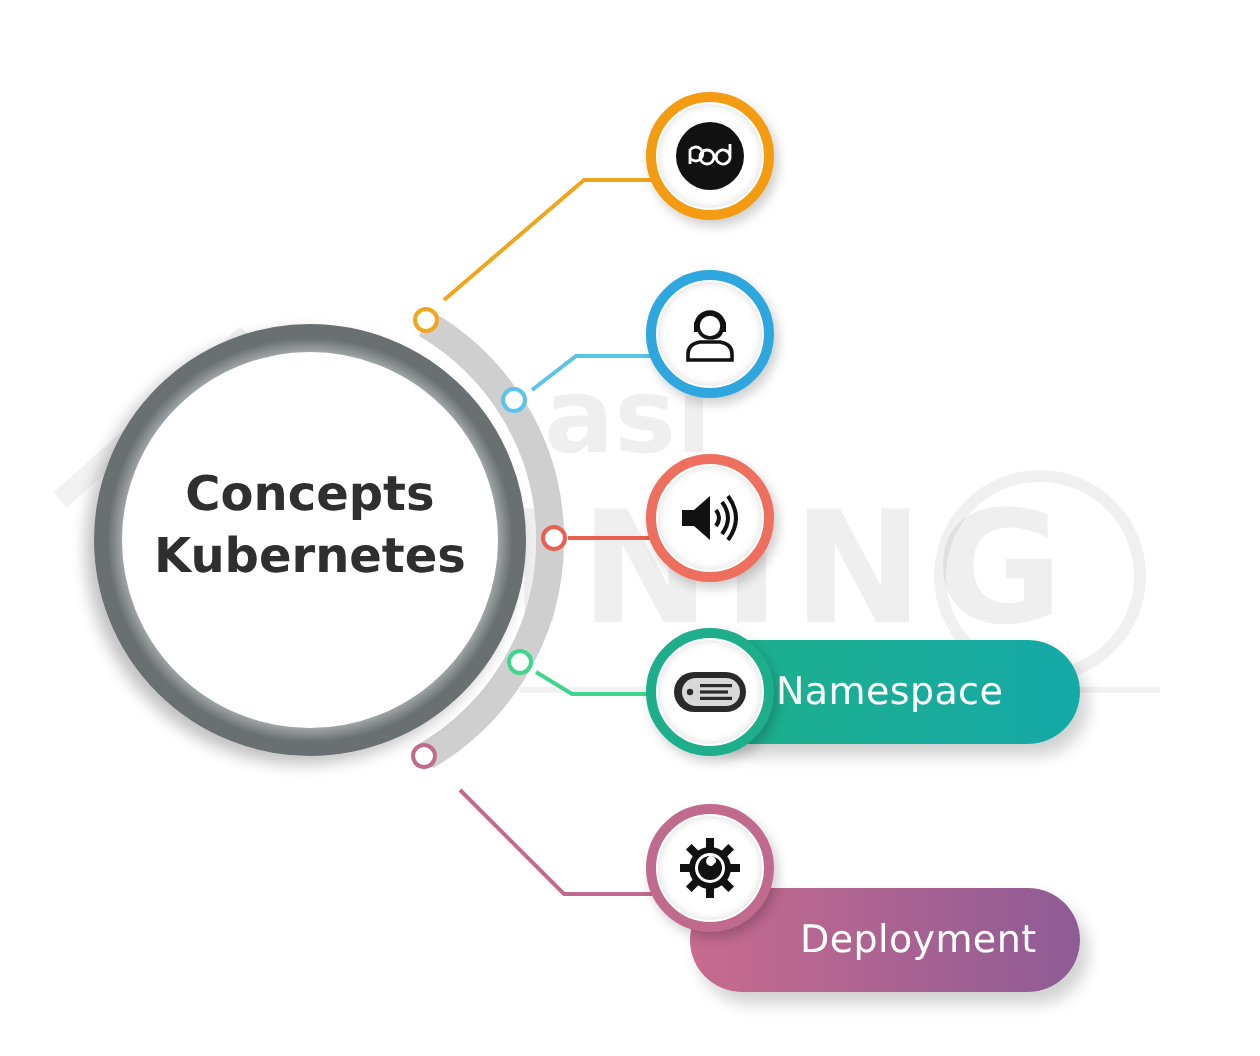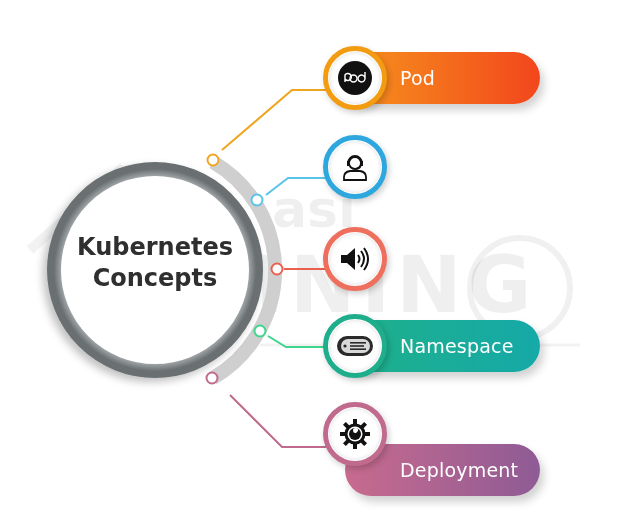--- a/index.html
+++ b/index.html
@@ -57,27 +57,24 @@
     <circle cx="277" cy="269" r="5.5" fill="#fff" stroke="#e9604f" stroke-width="2"></circle>
     <circle cx="260" cy="331" r="5.5" fill="#fff" stroke="#3dd68c" stroke-width="2"></circle>
     <circle cx="212" cy="378" r="5.5" fill="#fff" stroke="#c06b8d" stroke-width="2"></circle>
 
     <g filter="url(#softShadow)">
       <circle cx="155" cy="270" r="101" fill="#ffffff" stroke="url(#ringGrad)" stroke-width="14"></circle>
     </g>
   </svg>
 
   <div class="center-title">
+    <div>Concepts</div>
     <div>Kubernetes</div>
-    <div>Concepts</div>
   </div>
 
-  <div class="pill" style="left:345px; top:52px; width:195px; background:linear-gradient(90deg,#f7941d,#f2461c);">
-    <span class="pill-label" style="left:55px;">Pod</span>
-  </div>
   <div class="icon-ring" style="left:323px; top:46px; border:5px solid #f39c12;">
     <div class="icon-inner" style="left:1px; top:1px;">
       <svg width="34" height="34" viewBox="0 0 34 34">
         <circle cx="17" cy="17" r="17" fill="#111"></circle>
         <path d="M7 21 V14 a3.5 3.5 0 1 1 0 4" fill="none" stroke="#fff" stroke-width="1.4"></path>
         <circle cx="15.5" cy="17.5" r="3.5" fill="none" stroke="#fff" stroke-width="1.4"></circle>
         <path d="M27 11 V18 a3.5 3.5 0 1 1 0 -1" fill="none" stroke="#fff" stroke-width="1.4"></path>
       </svg>
     </div>
   </div>
@@ -100,21 +97,21 @@
       <svg width="32" height="30" viewBox="0 0 32 30">
         <path d="M2 11 h6 l8 -7 v22 l-8 -7 h-6 z" fill="#111"></path>
         <path d="M19 11 q3 4 0 8" fill="none" stroke="#111" stroke-width="2"></path>
         <path d="M22 7 q6 8 0 16" fill="none" stroke="#111" stroke-width="2"></path>
         <path d="M25 4 q8 11 0 22" fill="none" stroke="#111" stroke-width="2"></path>
       </svg>
     </div>
   </div>
 
   <div class="pill" style="left:345px; top:320px; width:195px; background:linear-gradient(90deg,#1fb089,#15a9a8);">
-    <span class="pill-label" style="left:55px;text-align:right;">Namespace</span>
+    <span class="pill-label" style="left:43px;text-align:right;">Namespace</span>
   </div>
   <div class="icon-ring" style="left:323px; top:314px; border:5px solid #1fae8c;">
     <div class="icon-inner" style="left:1px; top:1px;">
       <svg width="38" height="24" viewBox="0 0 38 24">
         <rect x="1" y="2" width="36" height="20" rx="10" fill="#2a2a2a"></rect>
         <rect x="5" y="5" width="29" height="14" rx="7" fill="#d8d8d8"></rect>
         <circle cx="9" cy="12" r="1.6" fill="#2a2a2a"></circle>
         <rect x="14" y="8" width="16" height="1.6" fill="#2a2a2a"></rect>
         <rect x="14" y="11.2" width="14" height="1.6" fill="#2a2a2a"></rect>
         <rect x="14" y="14.4" width="16" height="1.6" fill="#2a2a2a"></rect>

